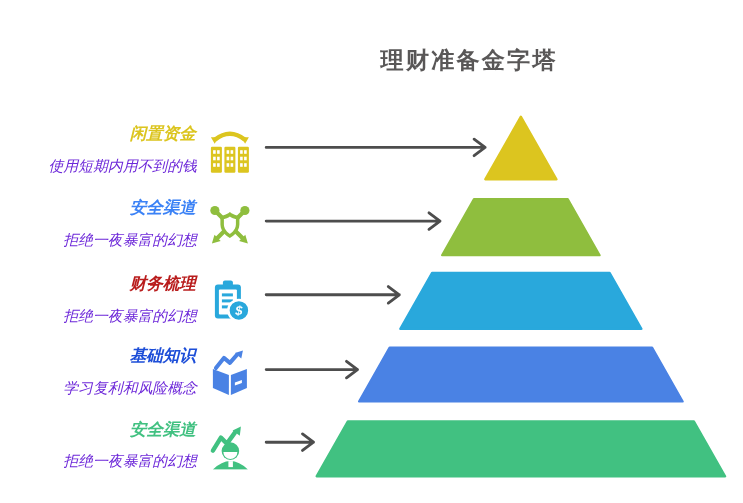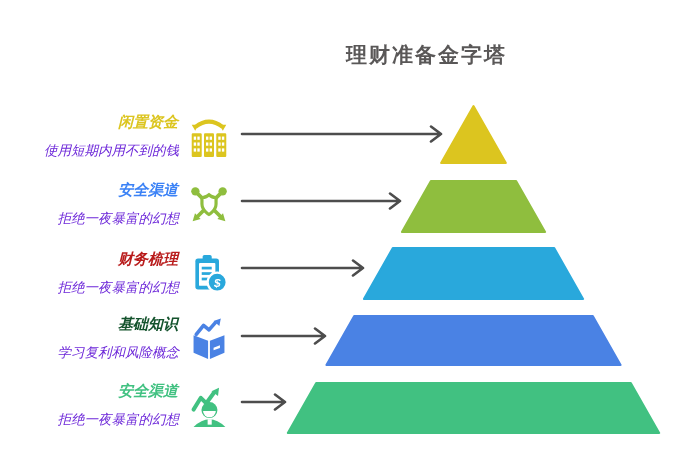--- a/index.html
+++ b/index.html
@@ -123,21 +123,21 @@
         <rect x="14" y="21" width="11" height="3"></rect>
         <rect x="14" y="27" width="8" height="3"></rect>
         <circle cx="31" cy="32" r="10.5" stroke="#fff" stroke-width="2.5"></circle>
         <text x="31" y="37" text-anchor="middle" font-size="13" font-weight="bold" fill="#fff">$</text>
       </svg>
     </span>
     <span class="row-sub">拒绝一夜暴富的幻想</span>
   </div>
 
   <div class="row" style="top:314px">
-    <span class="row-title" style="color: #14532d;">基础知识</span>
+    <span class="row-title" style="color: #1d4ed8;">基础知识</span>
     <span class="row-icon" style="color: rgb(74, 130, 228);">
       <svg viewBox="0 0 44 46" fill="currentColor">
         <polyline points="8,18 16,8 22,13 29,5" fill="none" stroke="currentColor" stroke-width="4" stroke-linecap="round" stroke-linejoin="round"></polyline>
         <polygon points="35,0.5 33.4,8.7 27,3.1"></polygon>
         <polygon points="5,19 21,25 21,45 5,38"></polygon>
         <polygon points="39,19 23,25 23,45 39,38"></polygon>
         <polygon points="27,32.5 34,30 34,33 27,35.5" fill="#fff"></polygon>
       </svg>
     </span>
     <span class="row-sub">学习复利和风险概念</span>

